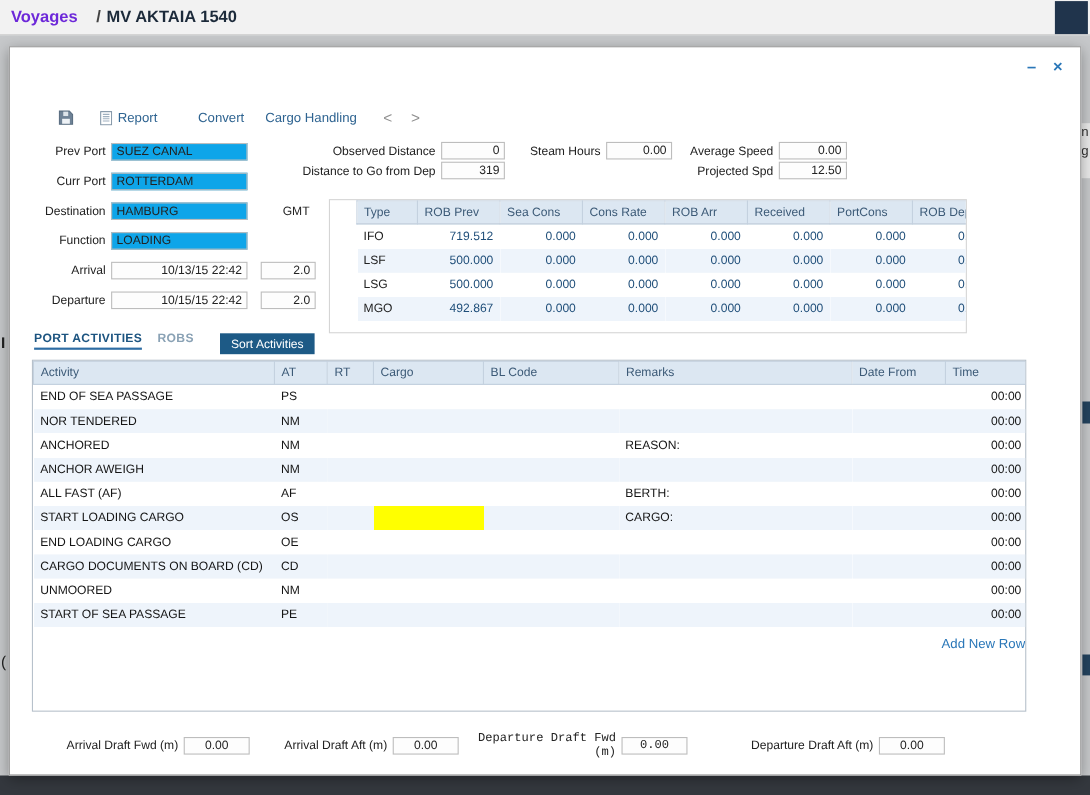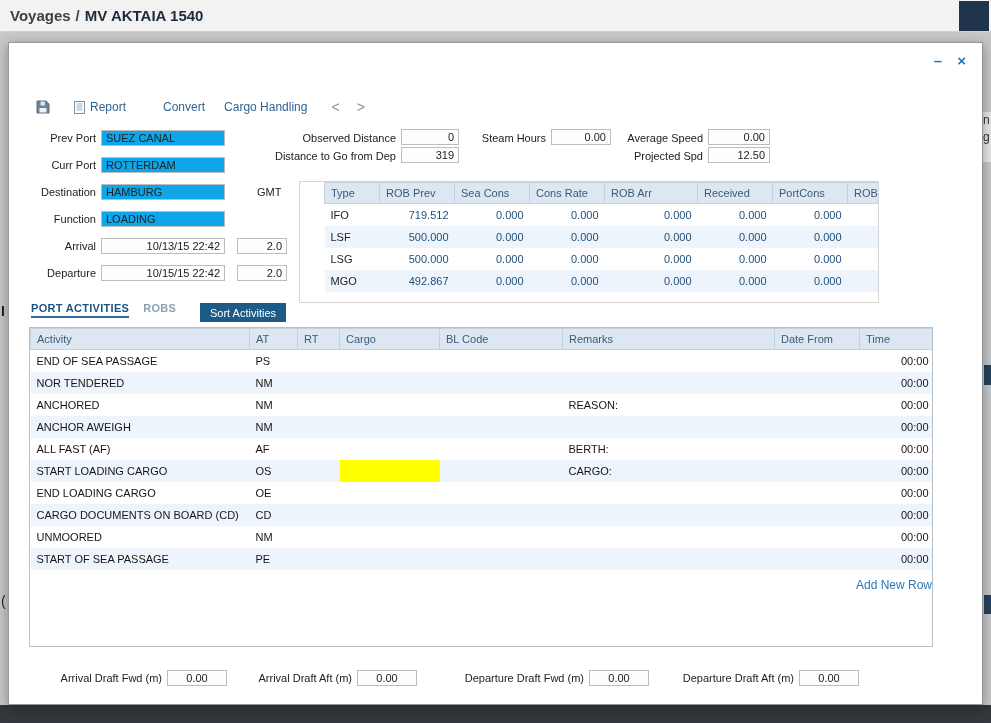--- a/index.html
+++ b/index.html
@@ -3,21 +3,21 @@
 <meta charset="utf-8">
 <style>
   * { margin:0; padding:0; box-sizing:border-box; }
   html,body { background:#9aa0a6; }
   body { font-family:"Liberation Sans", sans-serif; }
   .screen { position:relative; width:991px; height:723px; background:#c6c8ca; overflow:hidden; }
 
   
   .topbar { position:absolute; top:0; left:0; width:100%; height:32px; background:#f2f2f2; border-bottom:1px solid #d2d2d2; }
   .breadcrumb { position:absolute; left:10px; top:0; line-height:31px; font-size:15px; font-weight:bold; white-space:nowrap; }
-  .bc-link { color:#404040; text-decoration:none; margin-right:5px; cursor:pointer; }
+  .bc-link { color:#6d28d9; text-decoration:none; margin-right:17px; cursor:pointer; }
   .bc-sep { color:#444; margin-right:5px; font-weight:bold; }
   .bc-current { color:#1c2a3a; }
   .menu-square { position:absolute; right:2px; top:1px; width:30px; height:30px; background:#20344c; cursor:pointer; }
 
   
   .frag { font-size:12px; color:#333; }
   .frag-i { position:absolute; left:1px; top:303px; font-weight:bold; font-size:14px; color:#222; }
   .frag-paren { position:absolute; left:1px; top:593px; font-size:14px; color:#222; }
   .frag-patch { position:absolute; right:0; top:112px; width:8px; height:50px; background:#e9e9e9; overflow:hidden; line-height:17px; font-size:11px; color:#333; }
   .accent { position:absolute; right:0; width:7px; background:#24435f; }
@@ -26,21 +26,21 @@
   .bottombar { position:absolute; left:0; bottom:0; width:100%; height:18px; background:#34383e; }
 
   
   .dialog { position:absolute; left:8px; top:42px; width:975px; height:663px; background:#fff; border:1px solid #979797; box-shadow:0 3px 12px rgba(0,0,0,0.35); }
   .dlg-title { position:absolute; left:20px; top:11px; font-size:15px; font-weight:bold; color:#1b2433; }
   .win-btn { position:absolute; top:10px; color:#2a77b8; font-weight:bold; font-size:15px; cursor:pointer; line-height:16px; }
   .btn-min { right:40px; }
   .btn-close { right:16px; }
 
   
-  .toolbar { position:absolute; left:27px; top:54px; height:20px; display:flex; align-items:center; font-size:12px; }
+  .toolbar { position:absolute; left:44px; top:54px; height:20px; display:flex; align-items:center; font-size:12px; }
   .tb-icon svg { display:block; }
   .tb-btn { cursor:pointer; display:flex; align-items:center; }
   .tb-link { color:#2f6491; cursor:pointer; display:flex; align-items:center; gap:5px; }
   .report { margin-left:24px; }
   .convert { margin-left:37px; }
   .cargo { margin-left:19px; }
   .chev { color:#8f8f8f; font-size:14px; cursor:pointer; }
   .chev-l { margin-left:24px; }
   .chev-r { margin-left:17px; }
 
@@ -94,21 +94,21 @@
   #activities-table { width:100%; }
   #activities-table td { font-size:11px; color:#151515; padding:4px 6px; height:22px; overflow:hidden; white-space:nowrap; }
   td.hl { background:#ffff00; }
   .add-row { display:block; text-align:right; margin-top:8px; color:#2a77b8; font-size:12px; text-decoration:none; cursor:pointer; }
 
   
   .draft { position:absolute; top:626px; display:flex; align-items:center; height:17px; font-size:11px; }
   .draft label { text-align:right; padding-right:5px; color:#222; }
   .d1 { left:18px; }  .d1 label { width:140px; }
   .d2 { left:230px; } .d2 label { width:118px; }
-  .d3 { left:440px; } .d3 label { width:140px; }
+  .d3 { left:416px;font-family:Liberation Mono, monospace; } .d3 label { width:140px; }
   .d4 { left:650px; } .d4 label { width:140px; }
   .draft .field { width:60px; justify-content:center; background:#fdfdfd; }
 </style>
 </head>
 <body>
 
 <div class="screen">
 
   <header class="topbar">
     <nav class="breadcrumb">
@@ -201,21 +201,21 @@
     <div class="field f-white f-right mfield f-proj">12.50</div>
 
     <div class="rob-box">
       <table id="rob-table">
           <thead>
             <tr>
               <th style="width: 55px;">Type</th>
               <th class="num" style="width: 75px;">ROB Prev</th>
               <th class="num" style="width: 75px;">Sea Cons</th>
               <th class="num" style="width: 75px;">Cons Rate</th>
-              <th class="num" style="width: 93px;">ROB Arr</th>
+              <th class="num" style="width: 75px;">ROB Arr</th>
               <th class="num" style="width: 75px;">Received</th>
               <th class="num" style="width: 75px;">PortCons</th>
               <th class="num" style="width: 75px;">ROB Dep</th>
             </tr>
           </thead>
           <tbody>
             <tr>
               <td>IFO</td>
               <td class="num">719.512</td>
               <td class="num">0.000</td>

